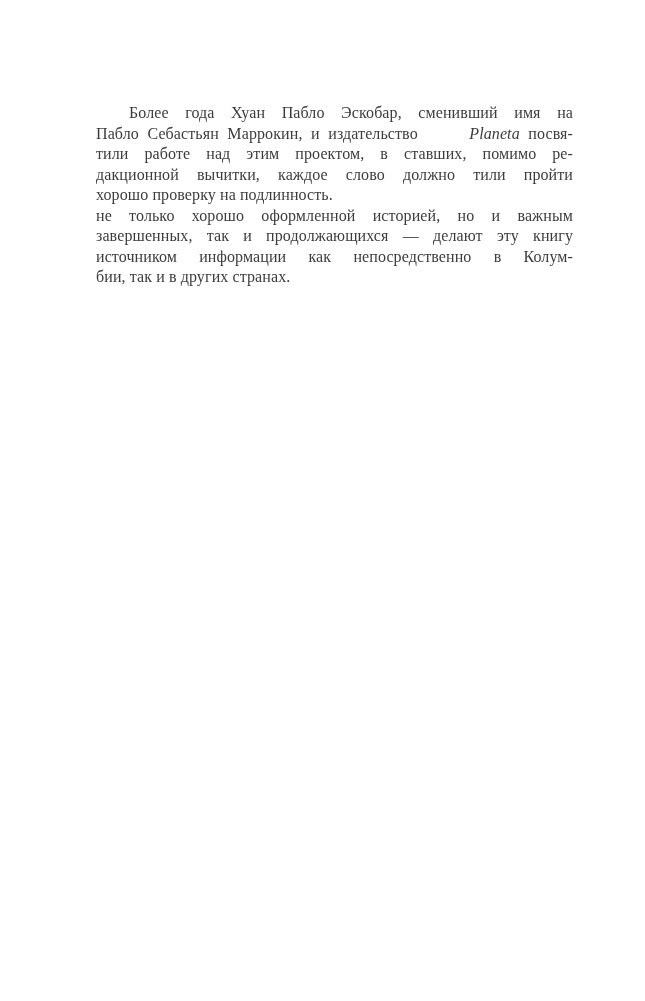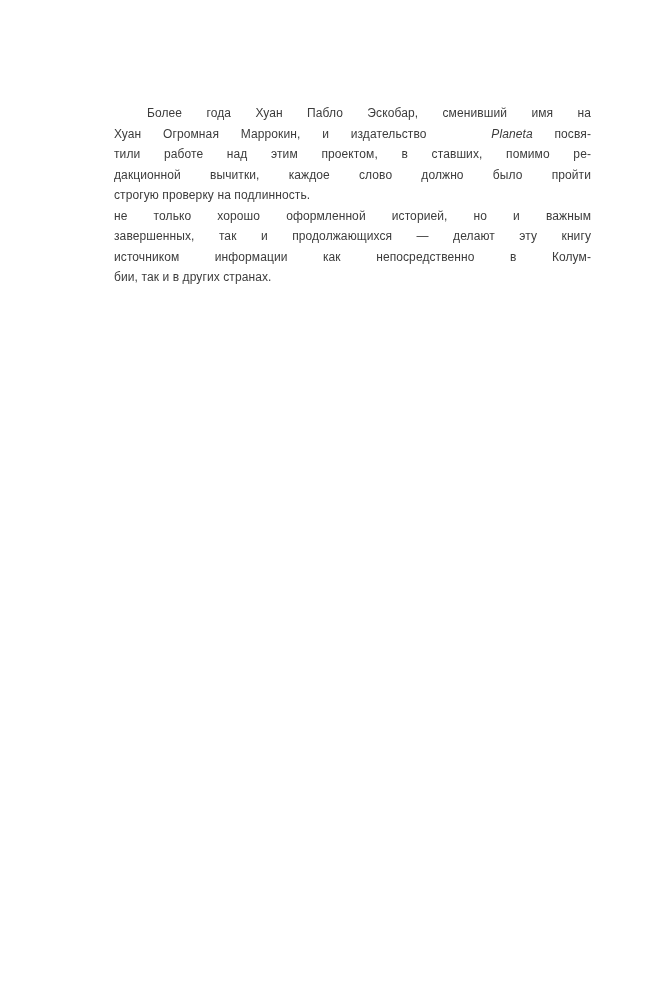--- a/index.html
+++ b/index.html
@@ -10,28 +10,29 @@
   .page {
     position: relative;
     width: 645px;
     height: 1001px;
     background: #ffffff;
     overflow: hidden;
     font-family: "Liberation Sans", sans-serif;
   }
   .text-block {
     position: absolute;
-    left: 114px;
+    left: 96px;
     top: 103px;
     width: 477px;
     color: #3c3c3c;
-    font-size: 12px;
+    font-size: 16px;
     line-height: 20.5px;
     font-weight: 400;
     letter-spacing: 0.1px;
+    font-family: Liberation Serif, serif;
   }
   .paragraph {
     margin: 0;
     padding: 0;
   }
   .line {
     margin: 0;
     padding: 0;
   }
   .line.justify {
@@ -46,24 +47,24 @@
     margin-left: 43px;
   }
 </style>
 </head>
 <body>
 
 <div class="page">
   <div class="text-block" id="text-block" style="color: rgb(60, 60, 60);">
       <div class="paragraph">
         <div class="line justify indent"><span>Более года Хуан Пабло Эскобар, сменивший имя на</span></div>
-        <div class="line justify"><span>Хуан Огромная Маррокин, и издательство </span><span class="italic">Planeta</span><span> посвя-</span></div>
+        <div class="line justify"><span>Пабло Себастьян Маррокин, и издательство </span><span class="italic">Planeta</span><span> посвя-</span></div>
         <div class="line justify"><span>тили работе над этим проектом, в ставших, помимо ре-</span></div>
-        <div class="line justify"><span>дакционной вычитки, каждое слово должно было пройти</span></div>
-        <div class="line"><span>строгую проверку на подлинность.</span></div>
+        <div class="line justify"><span>дакционной вычитки, каждое слово должно тили пройти</span></div>
+        <div class="line"><span>хорошо проверку на подлинность.</span></div>
       </div>
       <div class="paragraph">
         <div class="line justify"><span>не только хорошо оформленной историей, но и важным</span></div>
         <div class="line justify"><span>завершенных, так и продолжающихся — делают эту книгу</span></div>
         <div class="line justify"><span>источником информации как непосредственно в Колум-</span></div>
         <div class="line"><span>бии, так и в других странах.</span></div>
       </div>
     </div>
 </div>
 

